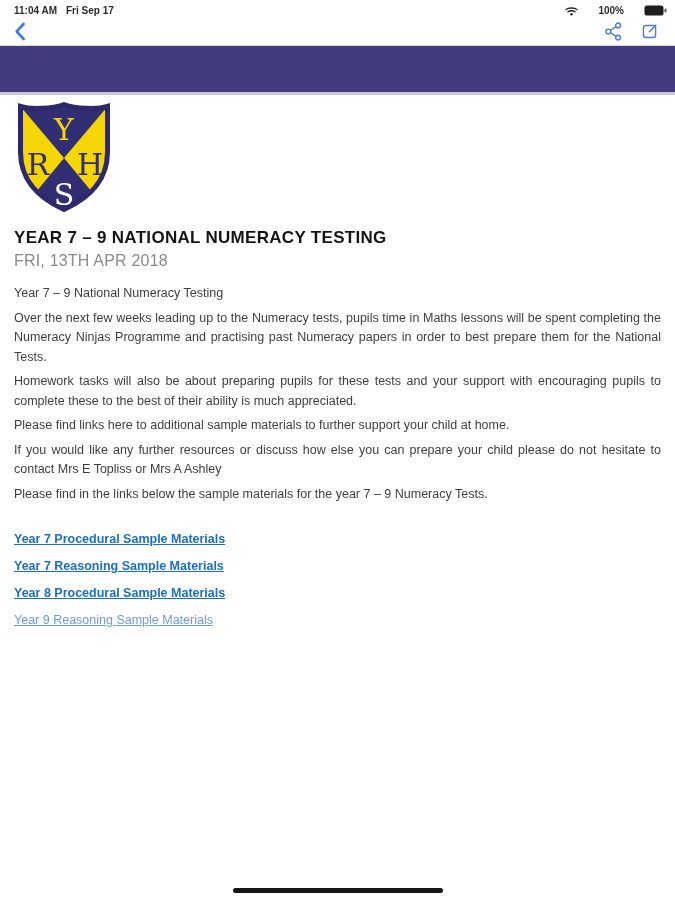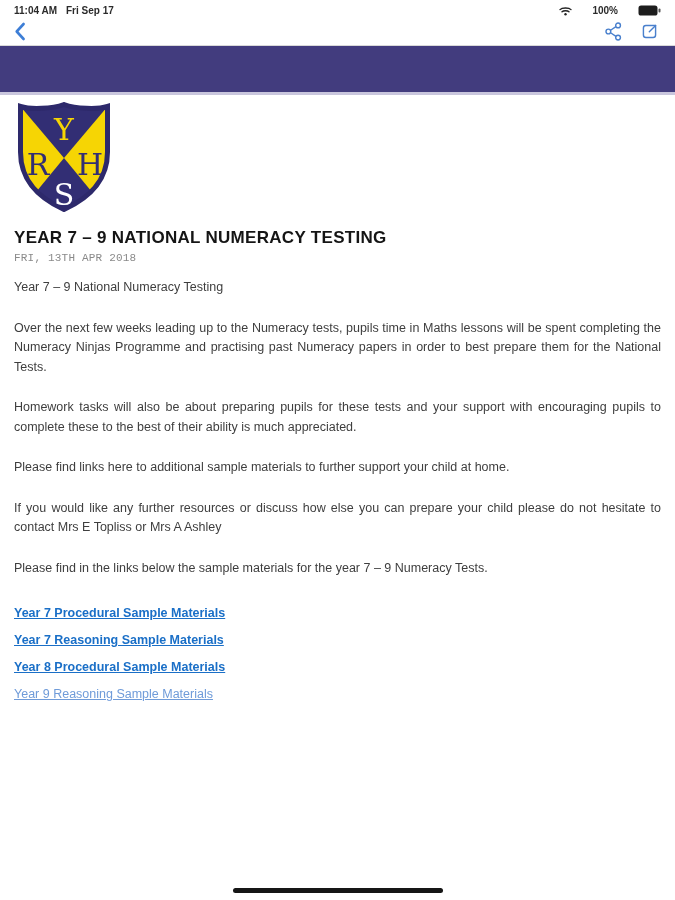--- a/index.html
+++ b/index.html
@@ -10,21 +10,21 @@
     position: relative;
     overflow: hidden;
     font-family: "Liberation Sans", sans-serif;
     background: #ffffff;
   }
 
   
   .status-bar {
     height: 17px;
     display: flex; justify-content: space-between; align-items: center;
-    padding: 4px 14px 0 14px;
+    padding: 4px 8px 0 14px;
     font-size: 10px; font-weight: bold; color: #2b2b2b;
   }
   .status-left { display: flex; gap: 9px; align-items: center; }
   .status-right { display: flex; gap: 20px; align-items: center; }
 
   
   .nav-bar {
     height: 29px;
     display: flex; justify-content: space-between; align-items: center;
     padding: 0 16px 0 14px;
@@ -44,30 +44,29 @@
   .content { padding: 0 14px; }
   .crest { margin-top: 7px; display: block; }
 
   .article-title {
     margin-top: 16px;
     font-size: 17px; font-weight: bold; color: #151515;
     letter-spacing: 0.3px;
   }
   .article-date {
     margin-top: 4px;
-    font-size: 11px; color: #8a8a8a;
+    font-size: 16px; color: #8a8a8a;
     letter-spacing: 0.2px;
-    font-family: Liberation Mono, monospace;
   }
 
   .body-copy { margin-top: 8px; max-width: 650px; }
   .para {
     font-size: 12.5px; line-height: 1.56; color: #3e3e3e;
     text-align: justify;
-    margin-top: 21px;
+    margin-top: 5px;
   }
   .para:first-child { margin-top: 14px; }
 
   .links { margin-top: 28px; }
   .link {
     display: table;
     font-size: 12.5px;
     text-decoration: underline;
     margin-bottom: 13px;
     cursor: pointer;

